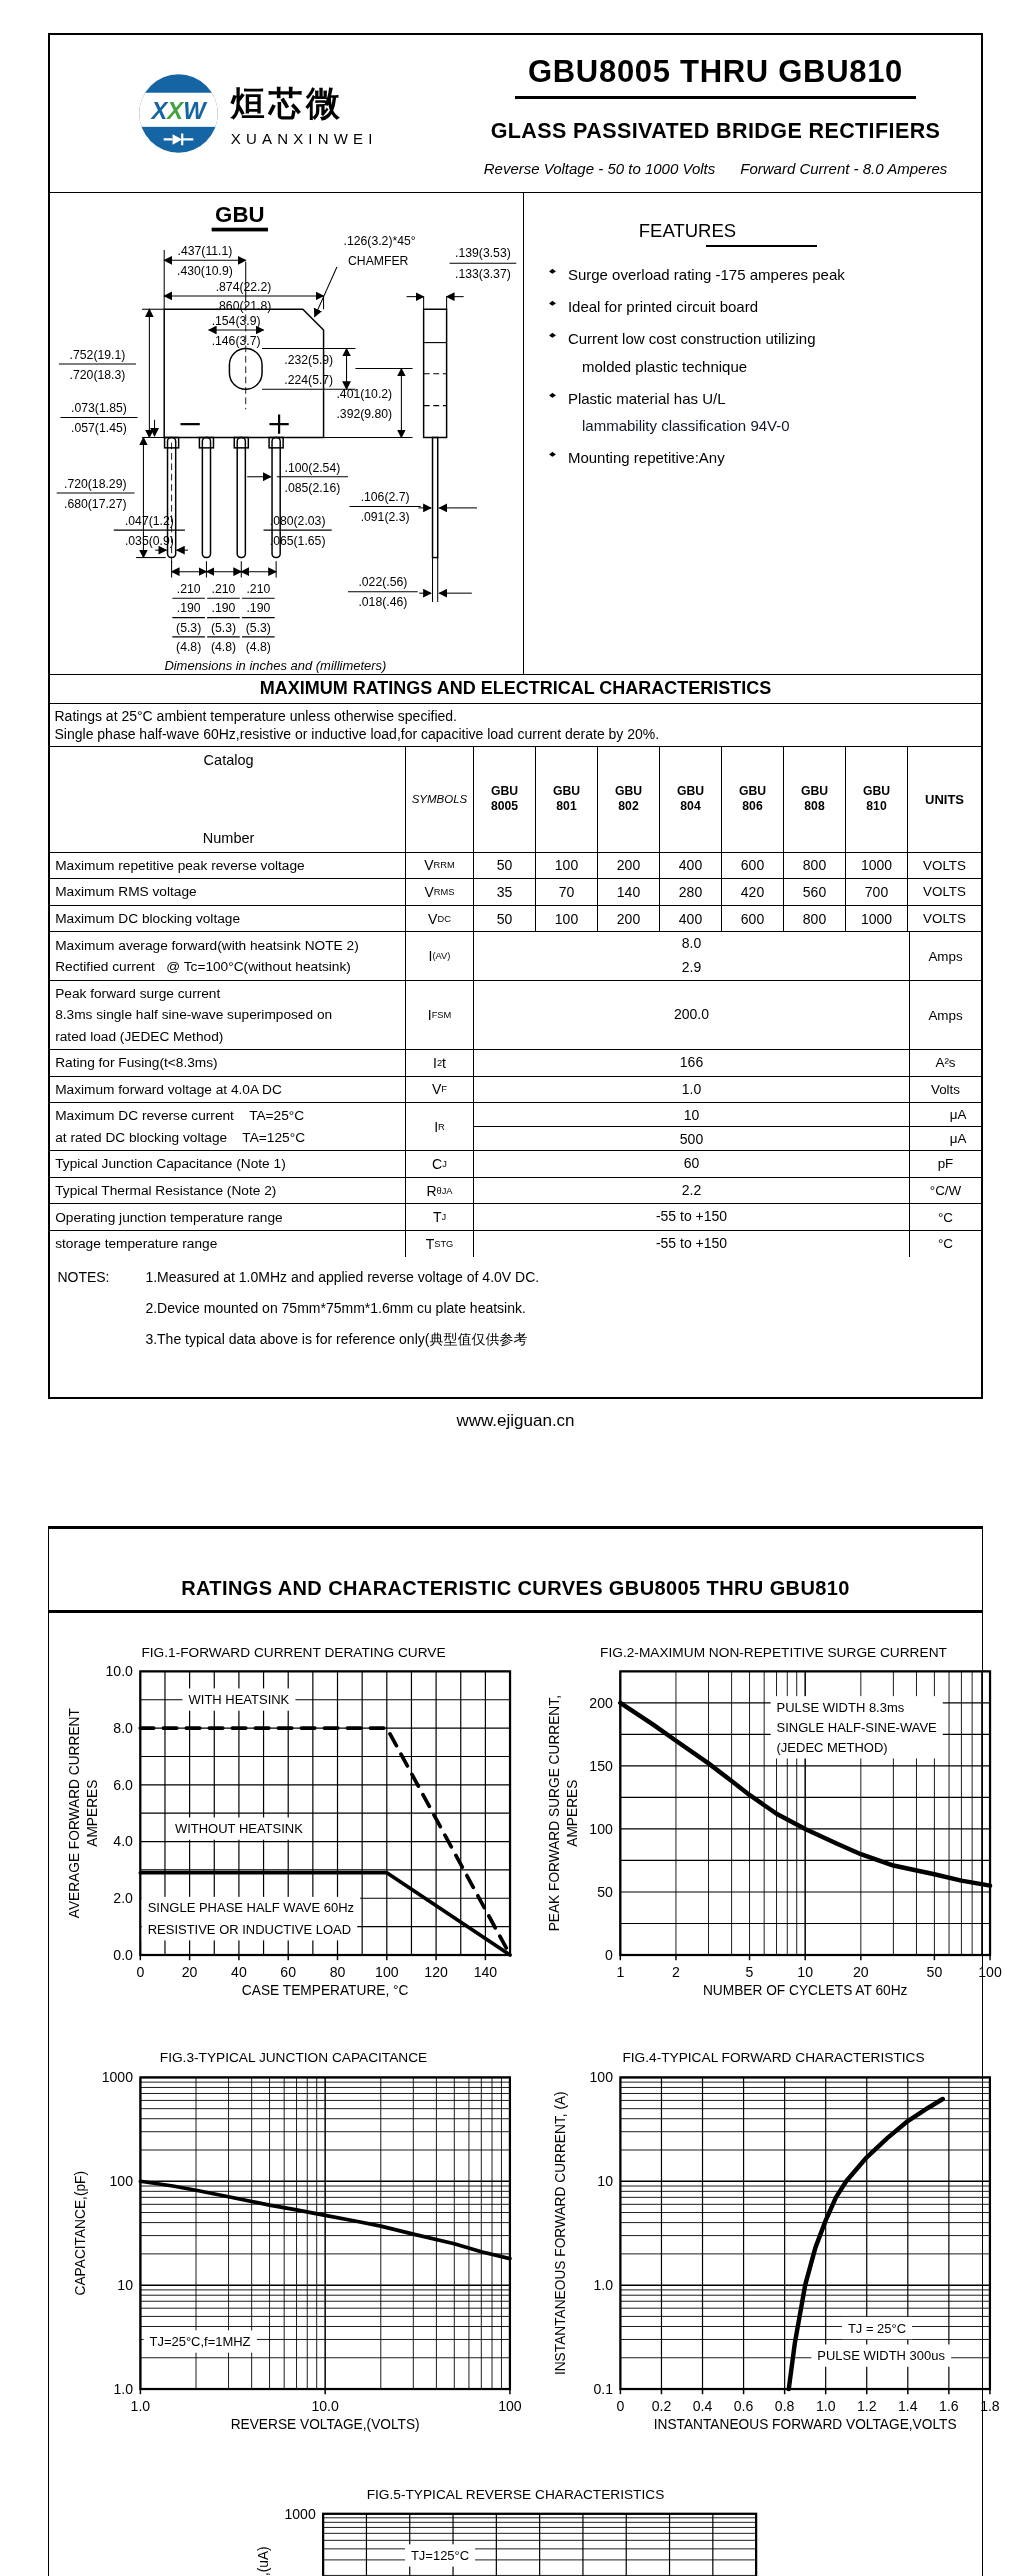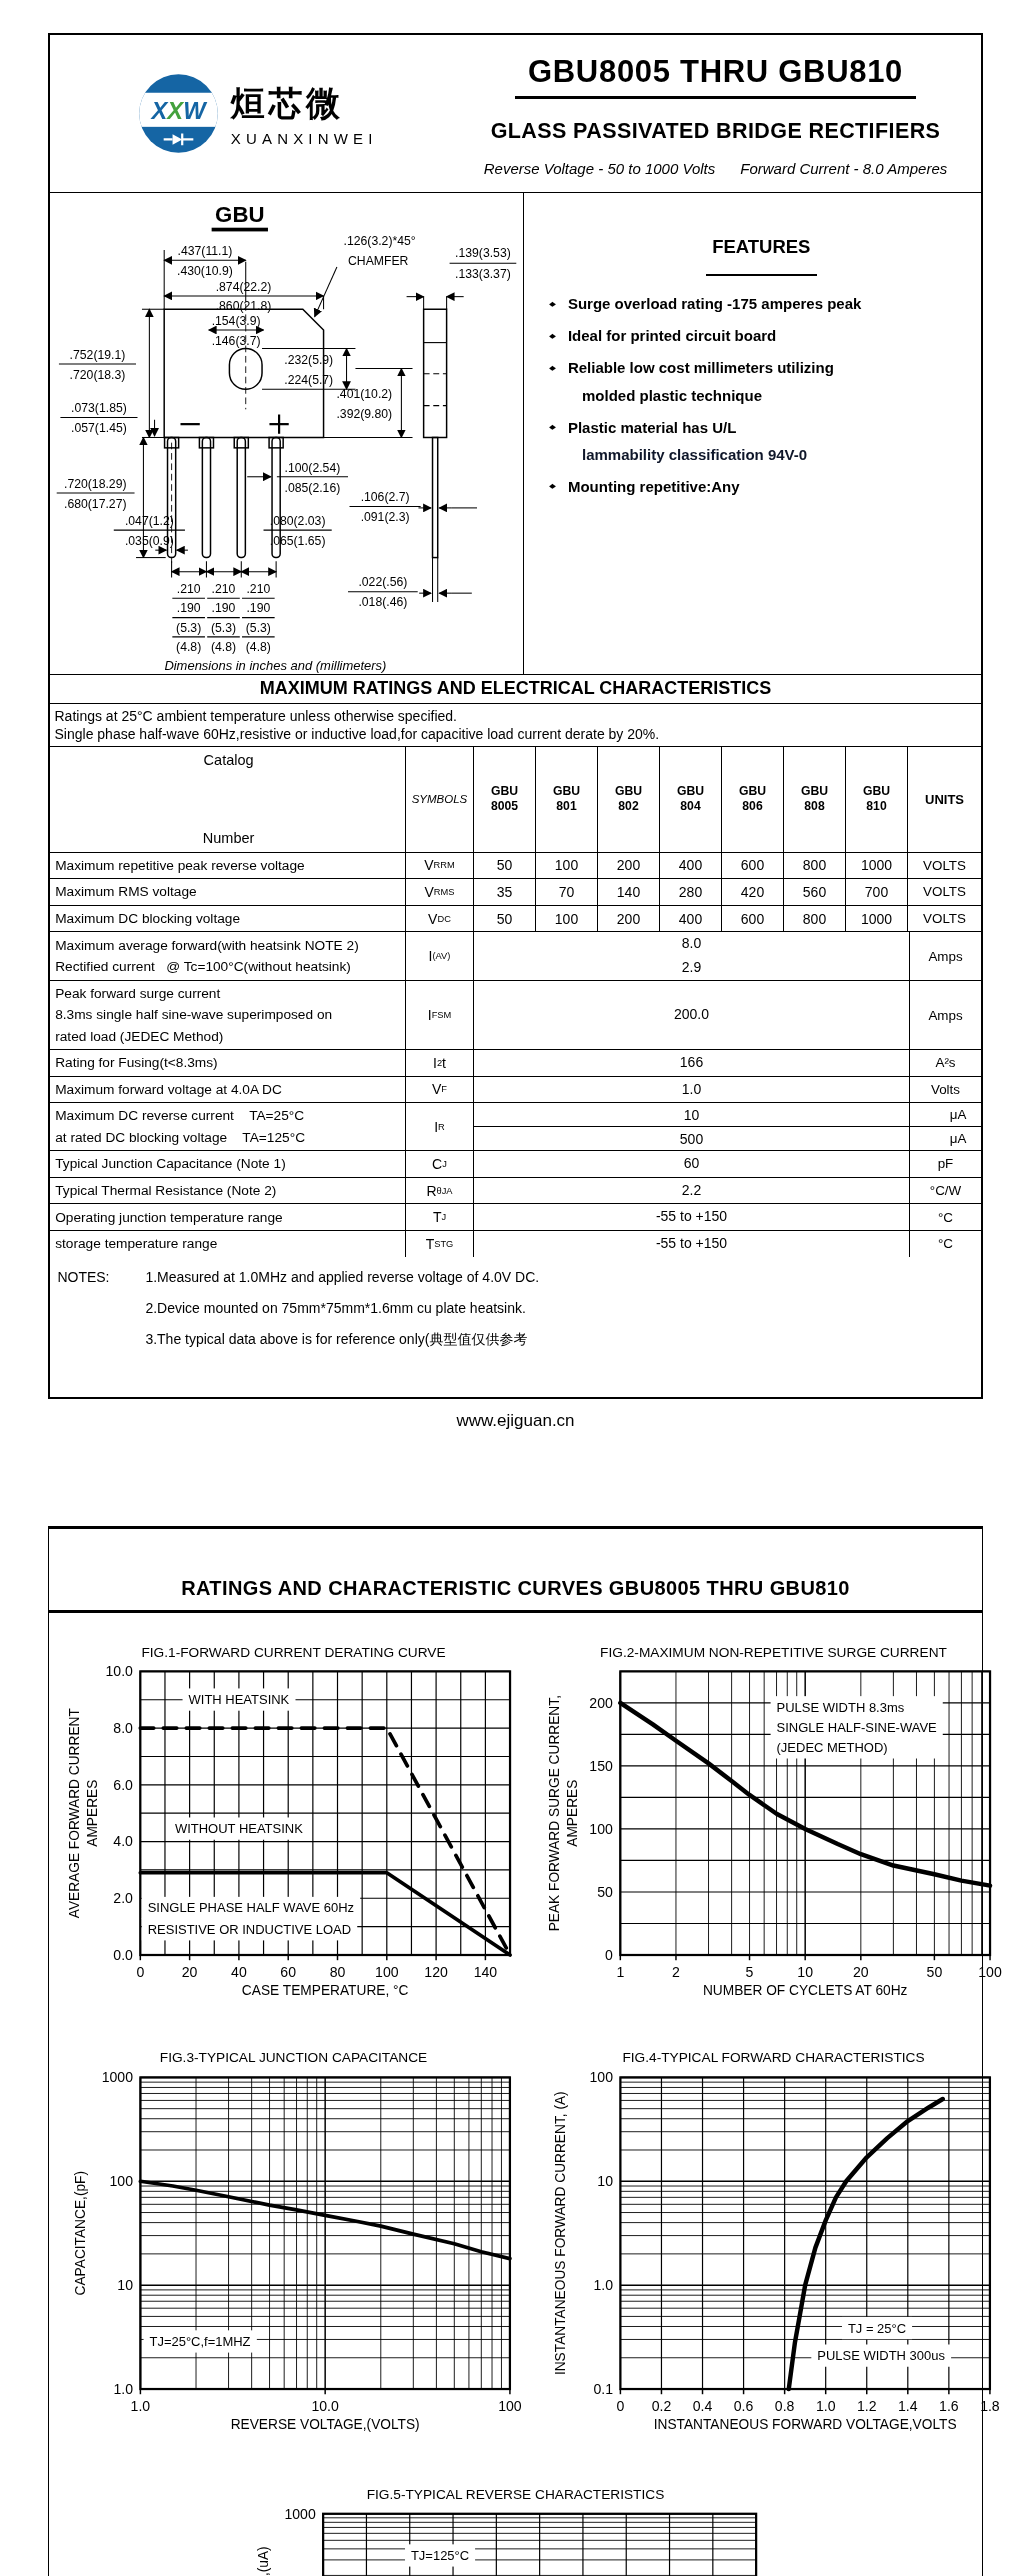--- a/index.html
+++ b/index.html
@@ -12,24 +12,24 @@
   .logo-en{font-size:15px;letter-spacing:5.2px;margin-top:3px;font-weight:500;}
   .title-wrap{flex:1;text-align:center;padding:19.3px 15px 9px 0;}
   .part-range{font-size:31px;font-weight:bold;letter-spacing:0.7px;}
   .title-rule{height:3px;background:#000;width:401px;margin:6px auto 0 auto;}
   .subtitle{font-size:21.5px;font-weight:bold;margin-top:19.3px;letter-spacing:0.4px;}
   .specline{font-style:italic;font-size:15px;margin-top:16.3px;display:flex;justify-content:center;gap:25px;}
   
   .mid{display:flex;border-bottom:1.5px solid #000;}
   .dwg-col{width:470px;border-right:1.5px solid #000;padding:4.5px 0 0 3px;}
   .feat-col{flex:1;padding:27px 7.4px 0 25px;}
-  .feat-head{font-size:18.5px;font-weight:bold;text-align:center;width:245px;margin:16px auto;}
+  .feat-head{font-size:18.5px;font-weight:normal;text-align:left;width:245px;margin:0 auto;}
   .feat-head-rule{width:111px;height:1.9px;background:#000;margin:3px auto 19.3px auto;}
   .feat{margin-bottom:15px;}
-  .feat-line{display:flex;align-items:center;font-size:15px;margin-bottom:10.4px;font-weight:bold;}
+  .feat-line{display:flex;align-items:flex-start;font-size:15px;margin-bottom:10.4px;}
   .feat-line .bullet{font-size:9px;margin-right:12px;transform:scaleY(0.75);display:inline-block;}
   .feat-line.cont{padding-left:33px;}
   .dwg svg{display:block;}
   .dwg text{font-size:16.5px;}
   .dwg .cap{font-size:17.5px;font-style:italic;}
   .dwg .gbutitle{font-size:30px;font-weight:bold;}
   
   .rat-head{font-size:18px;font-weight:bold;text-align:center;padding:3.7px 0;border-bottom:1.5px solid #000;}
   .conds{font-size:14px;line-height:1.3;padding:3px 4.5px;border-bottom:1.5px solid #000;}
   .ttable{font-size:14px;}
@@ -285,21 +285,21 @@
           </div>
           <div class="feat">
             <div class="feat-line">
               <span class="bullet">◆</span>
               <span>Ideal for printed circuit board</span>
             </div>
           </div>
           <div class="feat">
             <div class="feat-line">
               <span class="bullet">◆</span>
-              <span>Reliable low cost millimeters utilizing</span>
+              <span>Current low cost construction utilizing</span>
             </div>
             <div class="feat-line cont">
               <span>molded plastic technique</span>
             </div>
           </div>
           <div class="feat">
             <div class="feat-line">
               <span class="bullet">◆</span>
               <span>Plastic material has U/L</span>
             </div>

